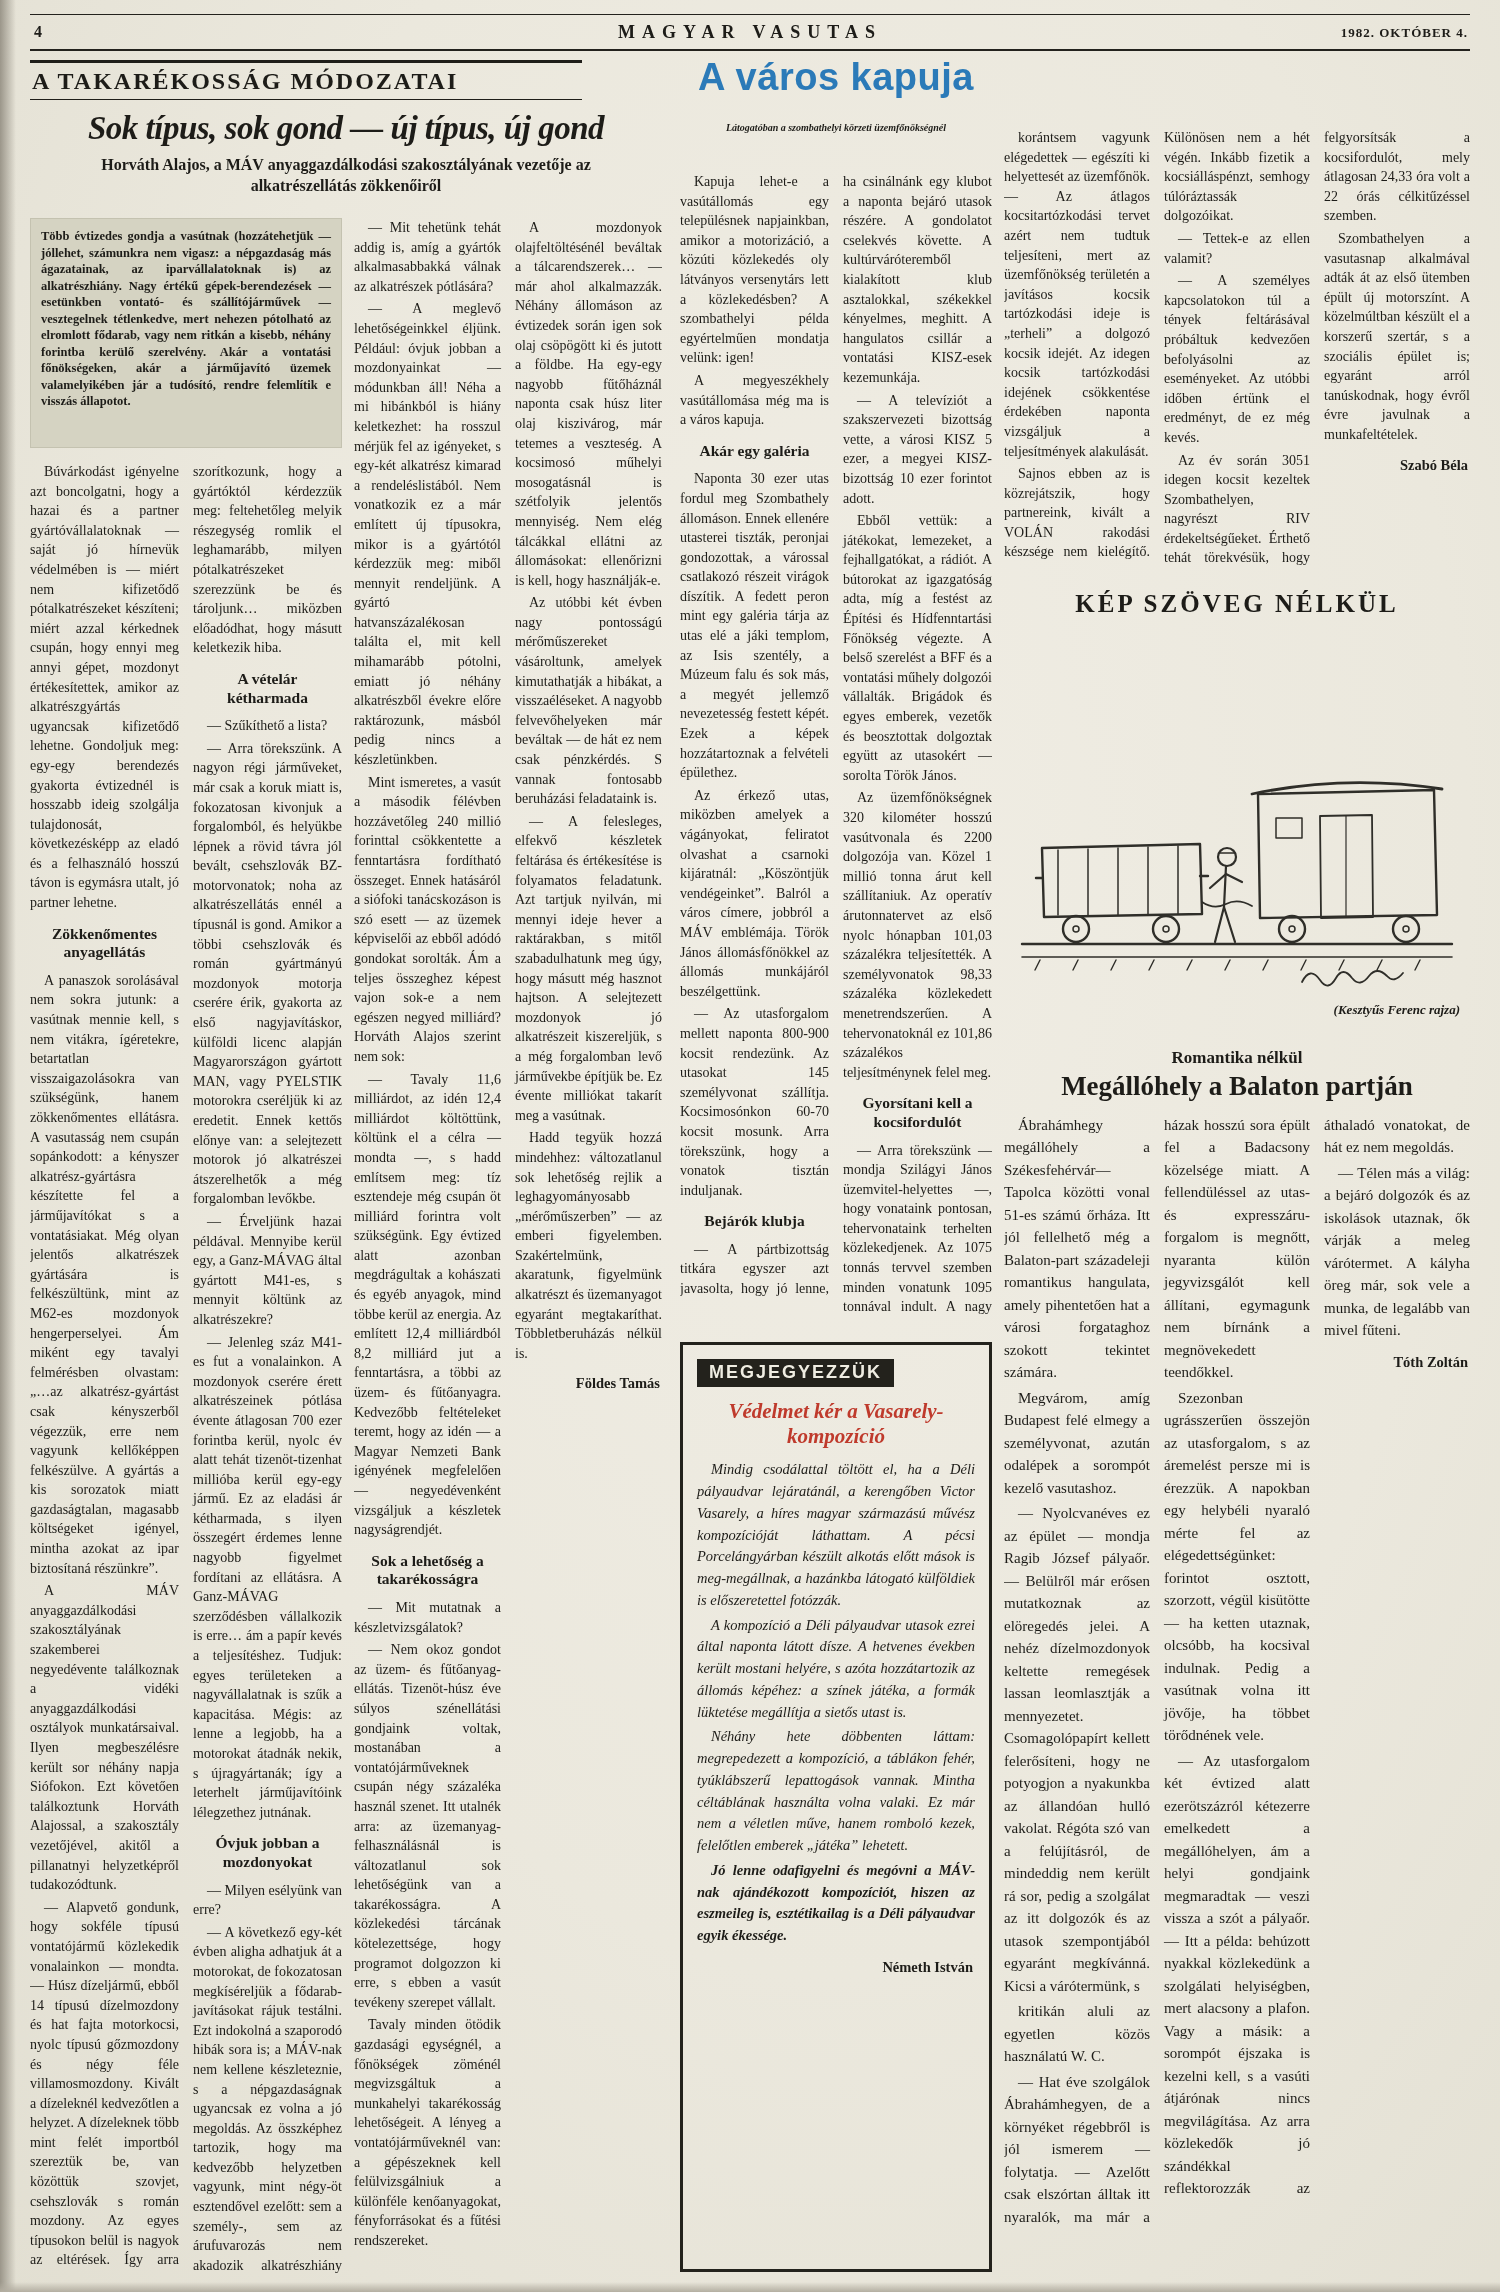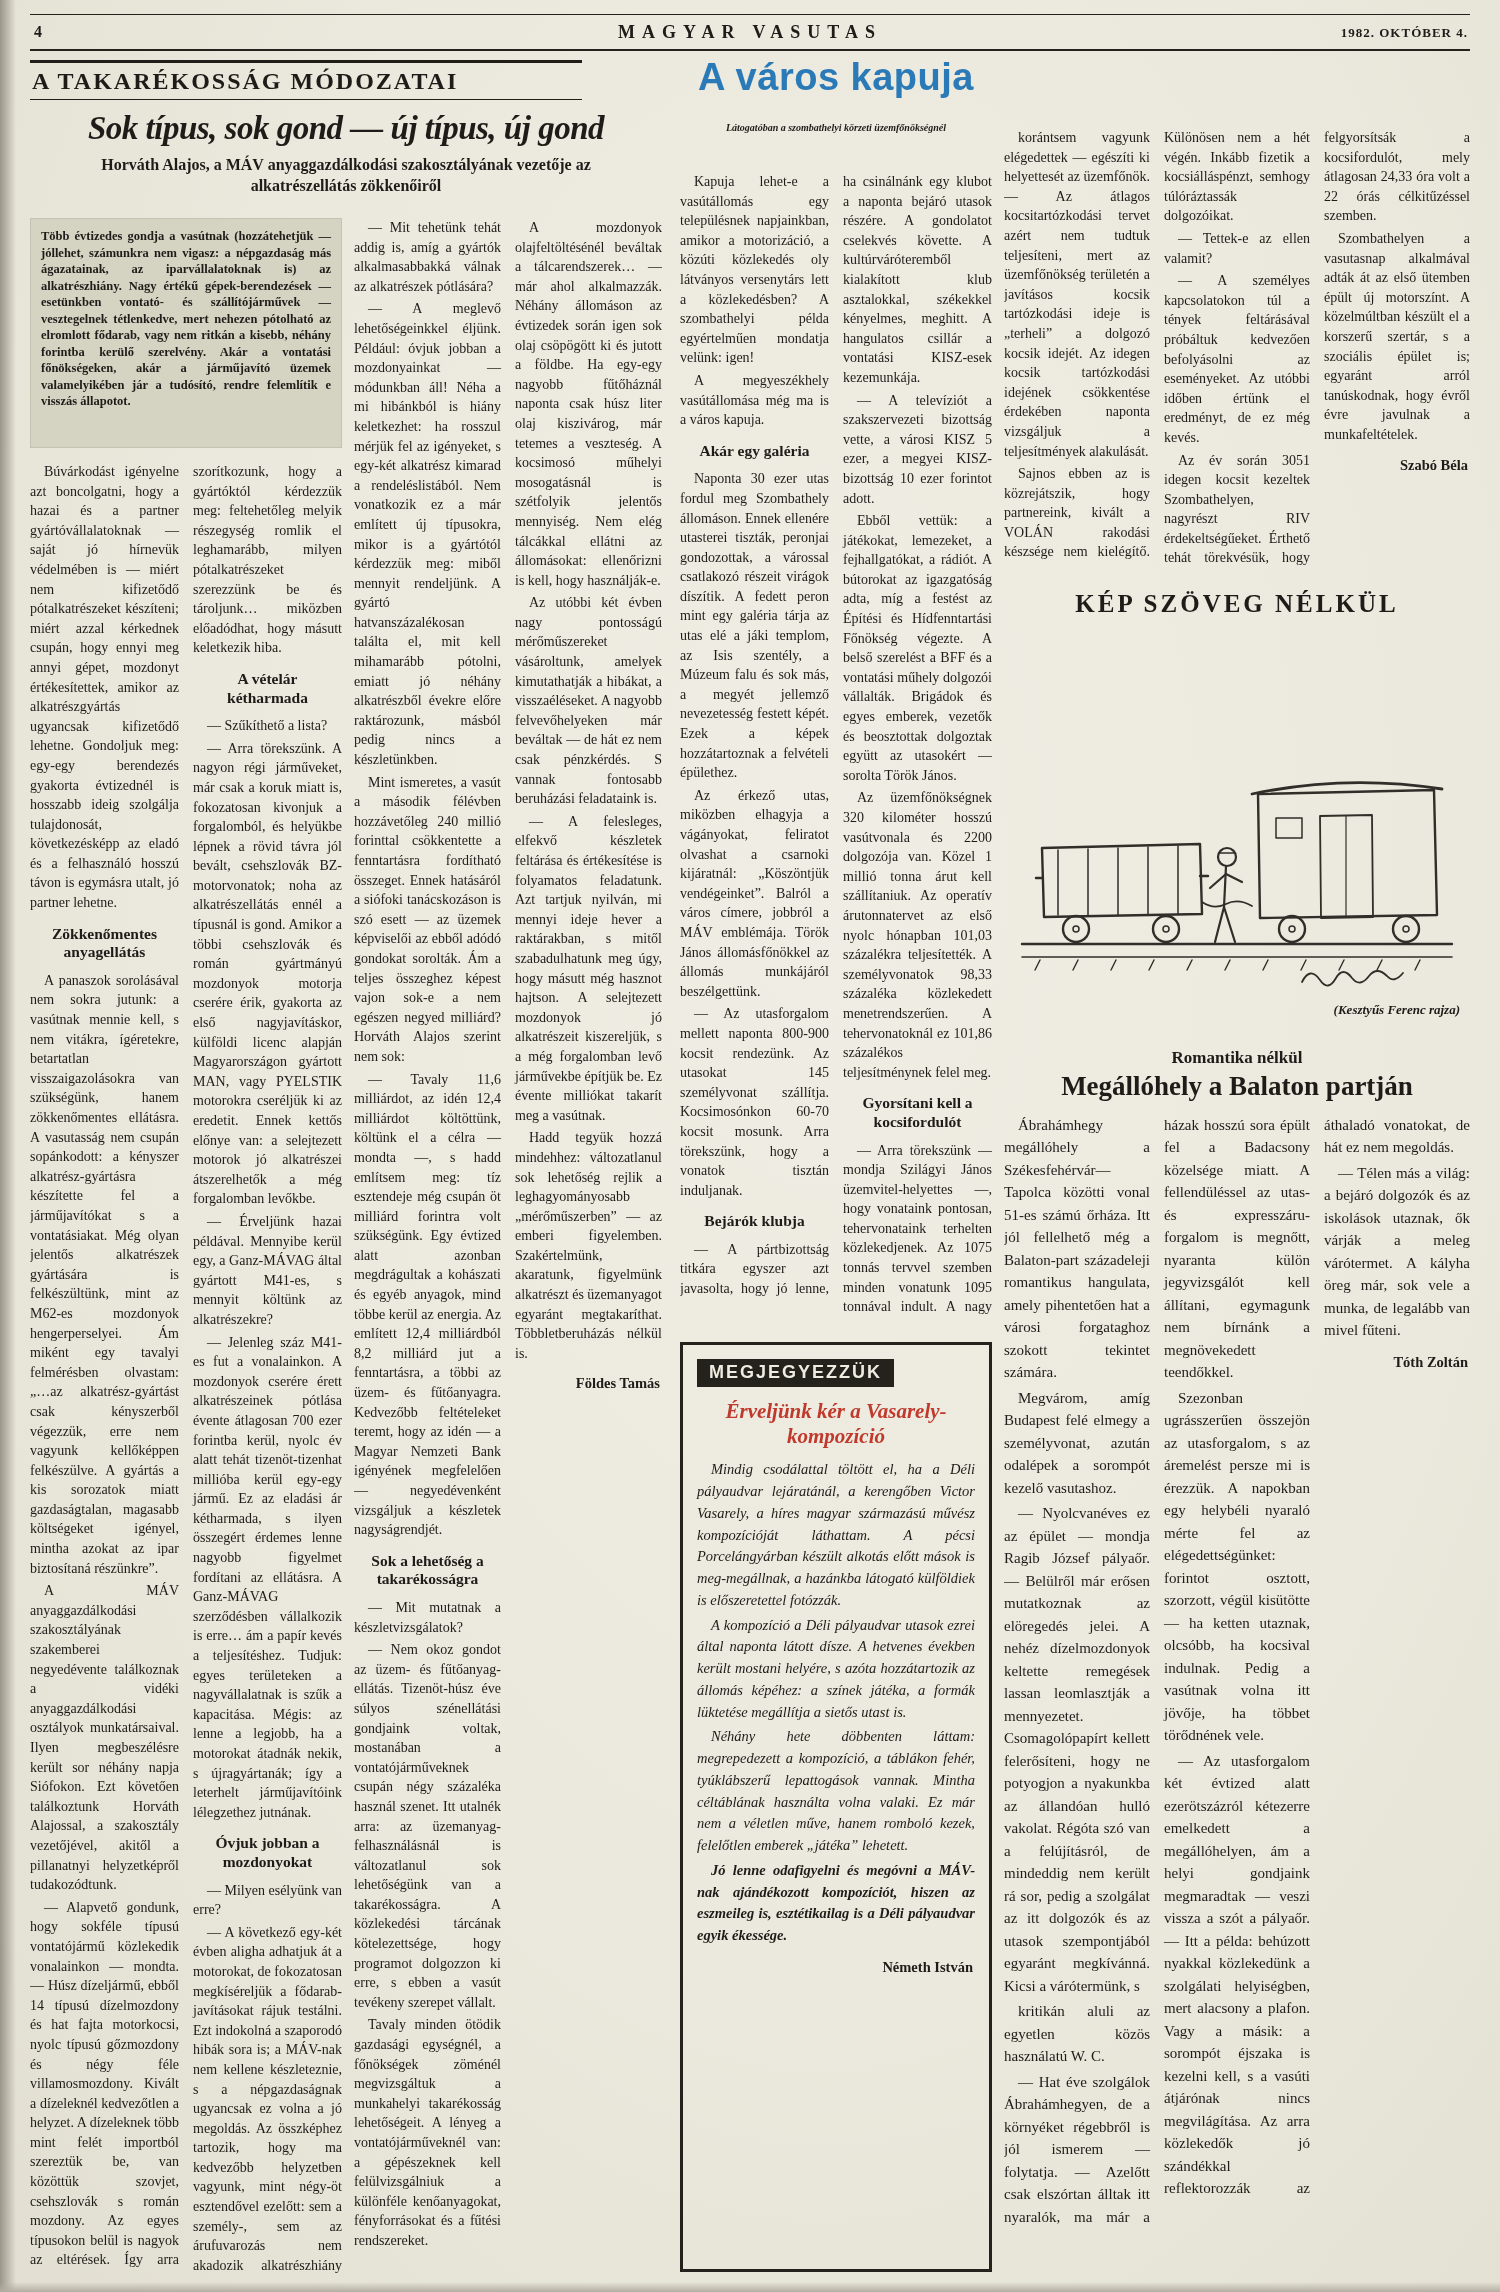--- a/index.html
+++ b/index.html
@@ -135,21 +135,21 @@
   <section>
     <div class="city-header">
       <h2 class="city-title" style="color: rgb(43, 122, 184);">A város kapuja</h2>
       <div class="city-sub">Látogatóban a szombathelyi körzeti üzemfőnökségnél</div>
     </div>
     <div class="flow cflow-a">
         <p class="para">Kapuja lehet-e a vasútállomás egy településnek napjainkban, amikor a motorizáció, a közúti közlekedés oly látványos versenytárs lett a közlekedésben? A szombathelyi példa egyértelműen mondatja velünk: igen!</p>
         <p class="para">A megyeszékhely vasútállomása még ma is a város kapuja.</p>
         <h4 class="colhead">Akár egy galéria</h4>
         <p class="para">Naponta 30 ezer utas fordul meg Szombathely állomáson. Ennek ellenére utasterei tiszták, peronjai gondozottak, a várossal csatlakozó részeit virágok díszítik. A fedett peron mint egy galéria tárja az utas elé a jáki templom, az Isis szentély, a Múzeum falu és sok más, a megyét jellemző nevezetesség festett képét. Ezek a képek hozzátartoznak a felvételi épülethez.</p>
-        <p class="para">Az érkező utas, miközben elhagyja a vágányokat, feliratot olvashat a csarnoki kijáratnál: „Köszöntjük vendégeinket”. Balról a város címere, jobbról a MÁV emblémája. Török János állomásfőnökkel az állomás munkájáról beszélgettünk.</p>
+        <p class="para">Az érkező utas, miközben amelyek a vágányokat, feliratot olvashat a csarnoki kijáratnál: „Köszöntjük vendégeinket”. Balról a város címere, jobbról a MÁV emblémája. Török János állomásfőnökkel az állomás munkájáról beszélgettünk.</p>
         <p class="para">— Az utasforgalom mellett naponta 800-900 kocsit rendezünk. Az utasokat 145 személyvonat szállítja. Kocsimosónkon 60-70 kocsit mosunk. Arra törekszünk, hogy a vonatok tisztán induljanak.</p>
         <h4 class="colhead">Bejárók klubja</h4>
         <p class="para">— A pártbizottság titkára egyszer azt javasolta, hogy jó lenne, ha csinálnánk egy klubot a naponta bejáró utasok részére. A gondolatot cselekvés követte. A kultúrváróteremből kialakított klub asztalokkal, székekkel kényelmes, meghitt. A hangulatos csillár a vontatási KISZ-esek kezemunkája.</p>
         <p class="para">— A televíziót a szakszervezeti bizottság vette, a városi KISZ 5 ezer, a megyei KISZ-bizottság 10 ezer forintot adott.</p>
         <p class="para">Ebből vettük: a játékokat, lemezeket, a fejhallgatókat, a rádiót. A bútorokat az igazgatóság adta, míg a festést az Építési és Hídfenntartási Főnökség végezte. A belső szerelést a BFF és a vontatási műhely dolgozói vállalták. Brigádok és egyes emberek, vezetők és beosztottak dolgoztak együtt az utasokért — sorolta Török János.</p>
         <p class="para">Az üzemfőnökségnek 320 kilométer hosszú vasútvonala és 2200 dolgozója van. Közel 1 millió tonna árut kell szállítaniuk. Az operatív árutonnatervet az első nyolc hónapban 101,03 százalékra teljesítették. A személyvonatok 98,33 százaléka közlekedett menetrendszerűen. A tehervonatoknál ez 101,86 százalékos teljesítménynek felel meg.</p>
         <h4 class="colhead">Gyorsítani kell a kocsifordulót</h4>
         <p class="para">— Arra törekszünk — mondja Szilágyi János üzemvitel-helyettes —, hogy vonataink pontosan, tehervonataink terhelten közlekedjenek. Az 1075 tonnás tervvel szemben minden vonatunk 1095 tonnával indult. A nagy teljesítményű vontatójárművek kihasználását 101,87 százalékra teljesítettük.</p>
       </div>
     <div class="flow cflow-b">
@@ -223,21 +223,21 @@
         <p class="para">— Hat éve szolgálok Ábrahámhegyen, de a környéket régebbről is jól ismerem — folytatja. — Azelőtt csak elszórtan álltak itt nyaralók, ma már a házak hosszú sora épült fel a Badacsony közelsége miatt. A fellendüléssel az utas- és expresszáru-forgalom is megnőtt, nyaranta külön jegyvizsgálót kell állítani, egymagunk nem bírnánk a megnövekedett teendőkkel.</p>
         <p class="para">Szezonban ugrásszerűen összejön az utasforgalom, s az áremelést persze mi is érezzük. A napokban egy helybéli nyaraló mérte fel az elégedettségünket: forintot osztott, szorzott, végül kisütötte — ha ketten utaznak, olcsóbb, ha kocsival indulnak. Pedig a vasútnak volna itt jövője, ha többet törődnének vele.</p>
         <p class="para">— Az utasforgalom két évtized alatt ezerötszázról kétezerre emelkedett a megállóhelyen, ám a helyi gondjaink megmaradtak — veszi vissza a szót a pályaőr. — Itt a példa: behúzott nyakkal közlekedünk a szolgálati helyiségben, mert alacsony a plafon. Vagy a másik: a sorompót éjszaka is kezelni kell, s a vasúti átjárónak nincs megvilágítása. Az arra közlekedők jó szándékkal reflektorozzák az áthaladó vonatokat, de hát ez nem megoldás.</p>
         <p class="para">— Télen más a világ: a bejáró dolgozók és az iskolások utaznak, ők várják a meleg várótermet. A kályha öreg már, sok vele a munka, de legalább van mivel fűteni.</p>
         <div class="byline">Tóth Zoltán</div>
       </div>
   </section>
 
   <section class="notebox">
     <span class="note-title">MEGJEGYEZZÜK</span>
-    <h3 class="note-head" style="color: rgb(191, 58, 44);">Érveljünk kér a Vasarely-kompozíció</h3>
+    <h3 class="note-head" style="color: rgb(191, 58, 44);">Védelmet kér a Vasarely-kompozíció</h3>
     <div class="noteflow">
         <p class="para">Mindig csodálattal töltött el, ha a Déli pályaudvar lejáratánál, a kerengőben Victor Vasarely, a híres magyar származású művész kompozícióját láthattam. A pécsi Porcelángyárban készült alkotás előtt mások is meg-megállnak, a hazánkba látogató külföldiek is előszeretettel fotózzák.</p>
         <p class="para">A kompozíció a Déli pályaudvar utasok ezrei által naponta látott dísze. A hetvenes években került mostani helyére, s azóta hozzátartozik az állomás képéhez: a színek játéka, a formák lüktetése megállítja a sietős utast is.</p>
         <p class="para">Néhány hete döbbenten láttam: megrepedezett a kompozíció, a táblákon fehér, tyúklábszerű lepattogások vannak. Mintha céltáblának használta volna valaki. Ez már nem a véletlen műve, hanem romboló kezek, felelőtlen emberek „játéka” lehetett.</p>
         <p class="para bold">Jó lenne odafigyelni és megóvni a MÁV-nak ajándékozott kompozíciót, hiszen az eszmeileg is, esztétikailag is a Déli pályaudvar egyik ékessége.</p>
         <div class="byline">Németh István</div>
       </div>
   </section>
 </div>
 

